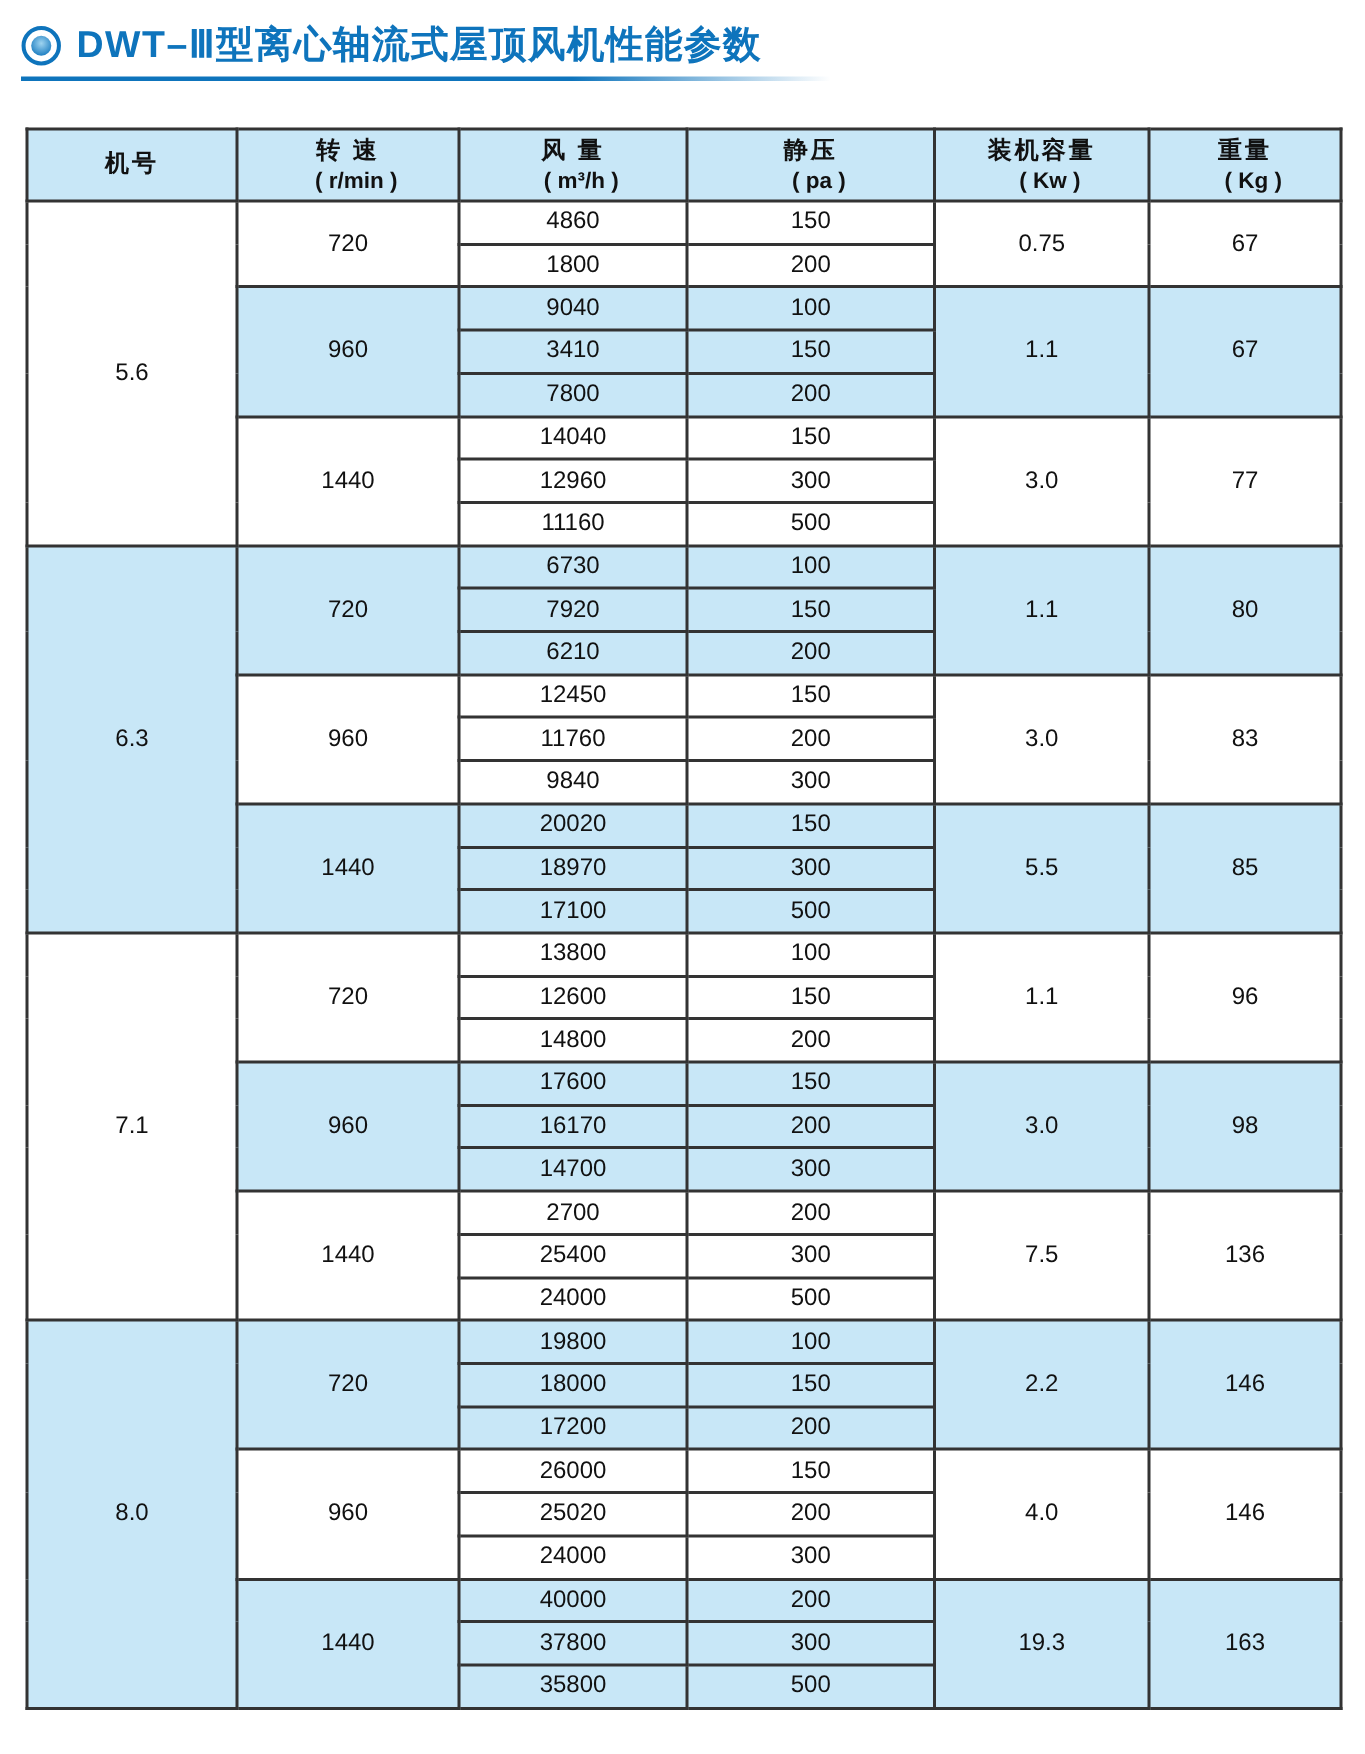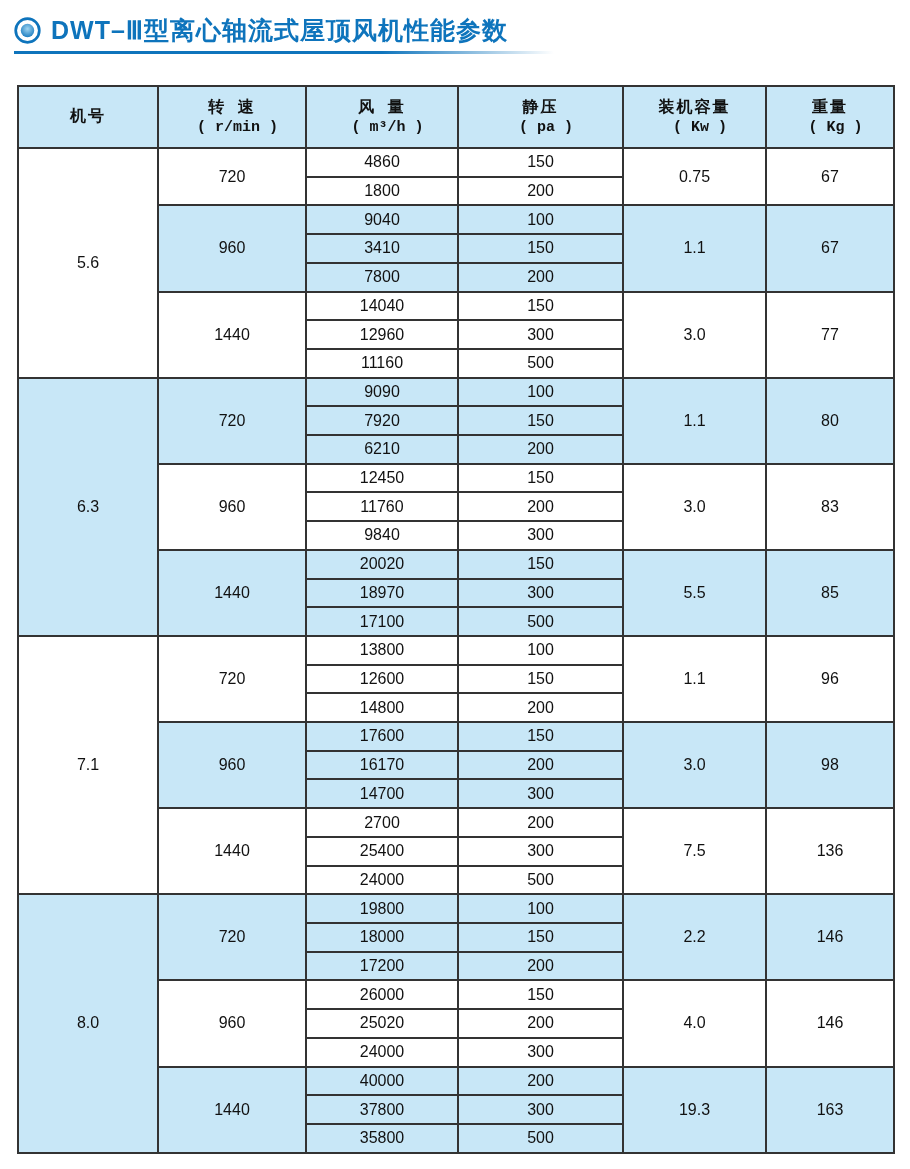--- a/index.html
+++ b/index.html
@@ -29,21 +29,21 @@
   }
   table.spec-table{
     position:absolute;left:17px;top:85px;
     width:876px;table-layout:fixed;border-collapse:collapse;
   }
   .spec-table th,.spec-table td{
     border:2px solid var(--line);
     text-align:center;vertical-align:middle;
     padding:0;background:#ffffff;
   }
-  .spec-table thead tr{height:62px;font-family:Liberation Mono, monospace;}
+  .spec-table thead tr{height:48px;}
   .spec-table tbody tr{height:28.71px;}
   .spec-table th{background:var(--fill);font-weight:bold;}
   .spec-table th .h1{font-size:16px;line-height:20px;letter-spacing:2px;}
   .spec-table th .h2{font-size:15px;line-height:19px;font-weight:bold;letter-spacing:0;margin-left:11px;}
   .spec-table td{font-size:16px;font-weight:normal;}
   .spec-table td.shaded{background:var(--fill);}
 </style>
 </head>
 <body>
 
@@ -141,21 +141,21 @@
           <td>12960</td>
           <td>300</td>
         </tr>
         <tr>
           <td>11160</td>
           <td>500</td>
         </tr>
         <tr>
           <td class="shaded" rowspan="9">6.3</td>
           <td class="shaded" rowspan="3">720</td>
-          <td class="shaded">9090</td>
+          <td class="shaded">6730</td>
           <td class="shaded">100</td>
           <td class="shaded" rowspan="3">1.1</td>
           <td class="shaded" rowspan="3">80</td>
         </tr>
         <tr>
           <td class="shaded">7920</td>
           <td class="shaded">150</td>
         </tr>
         <tr>
           <td class="shaded">6210</td>

